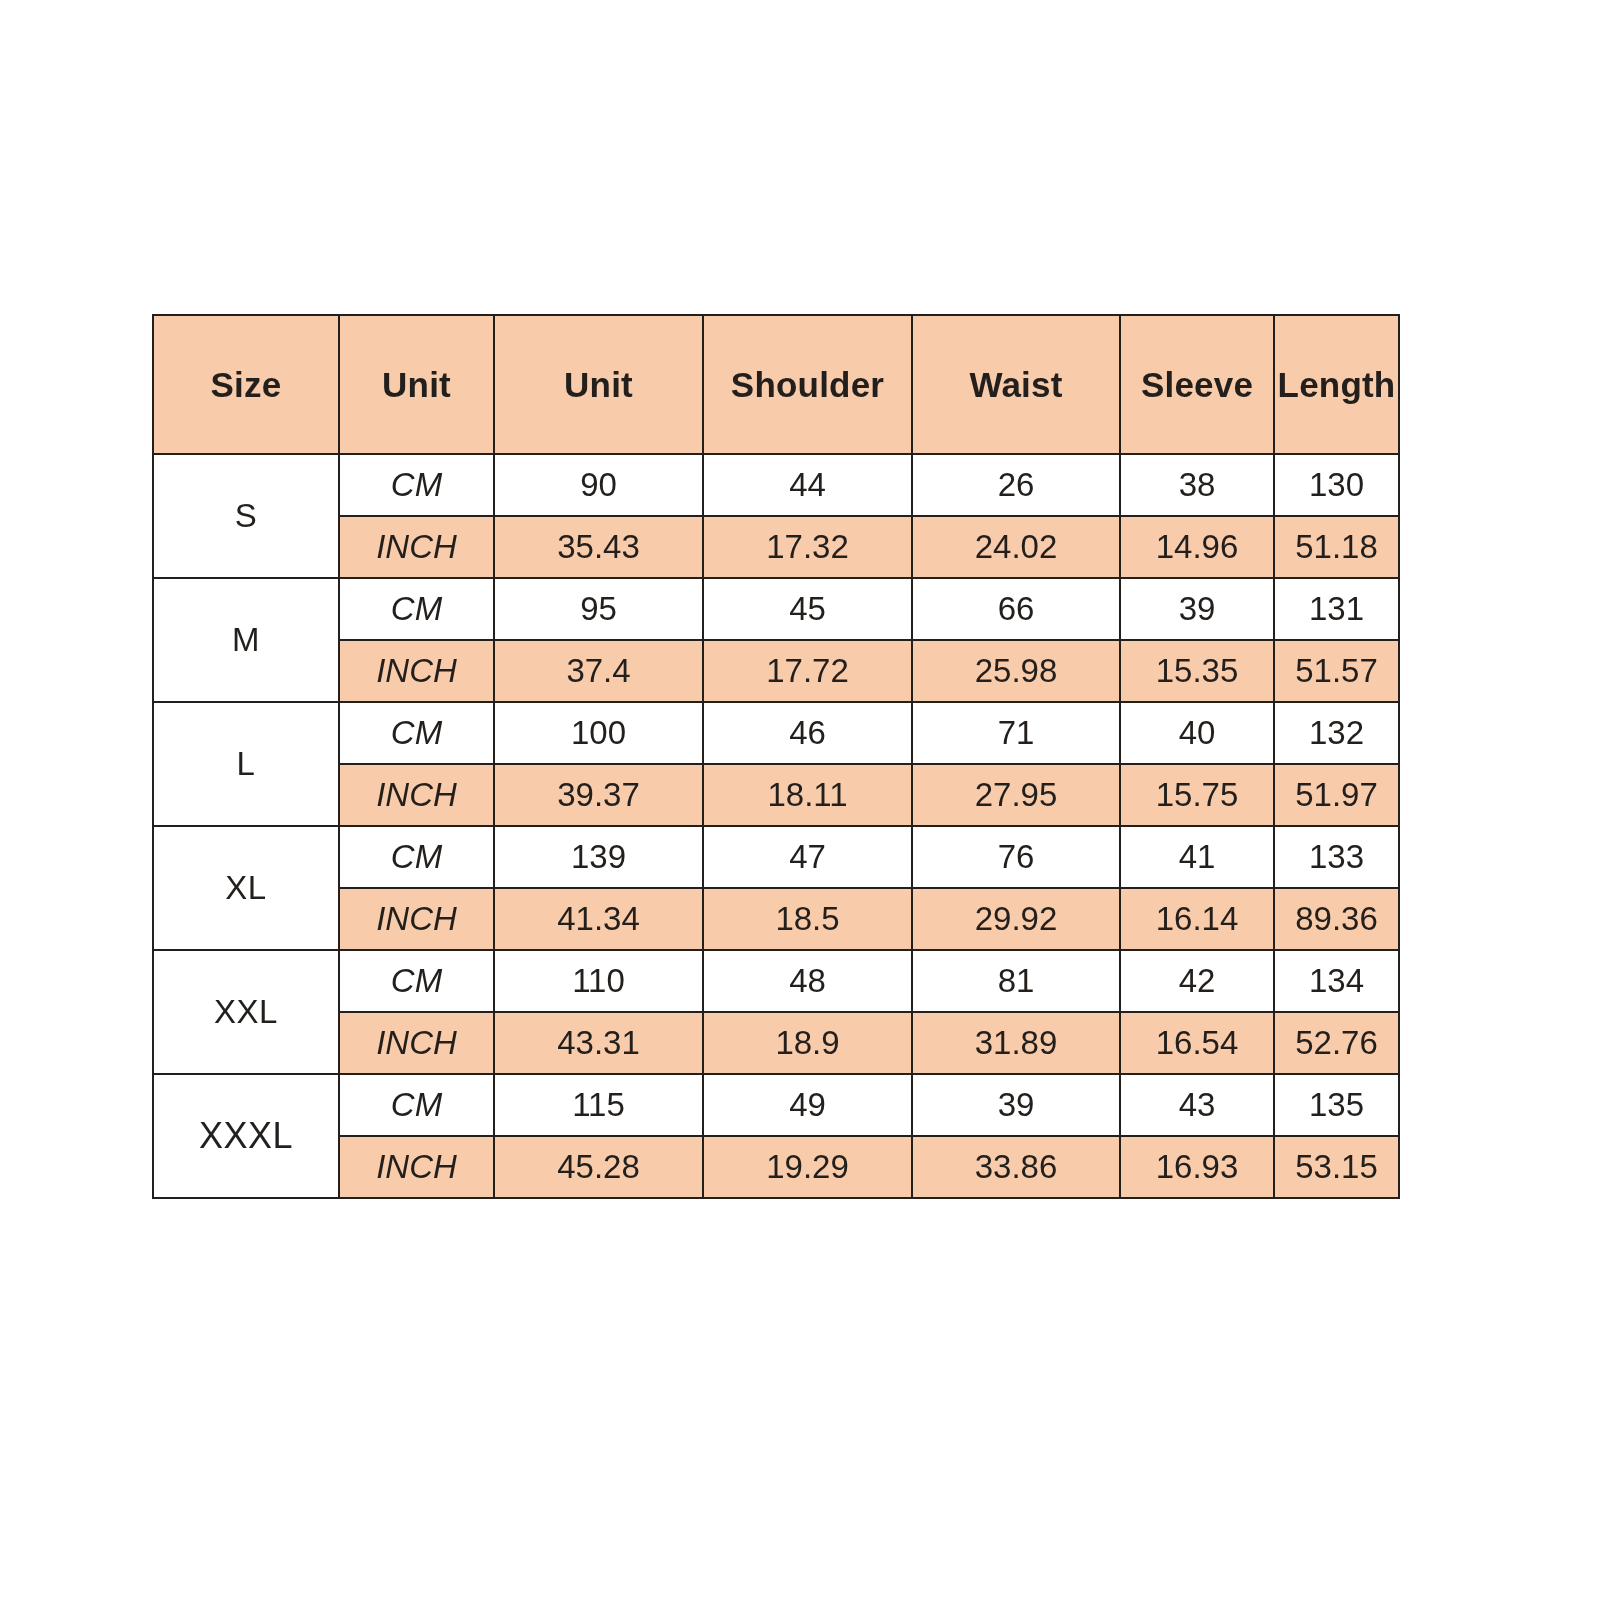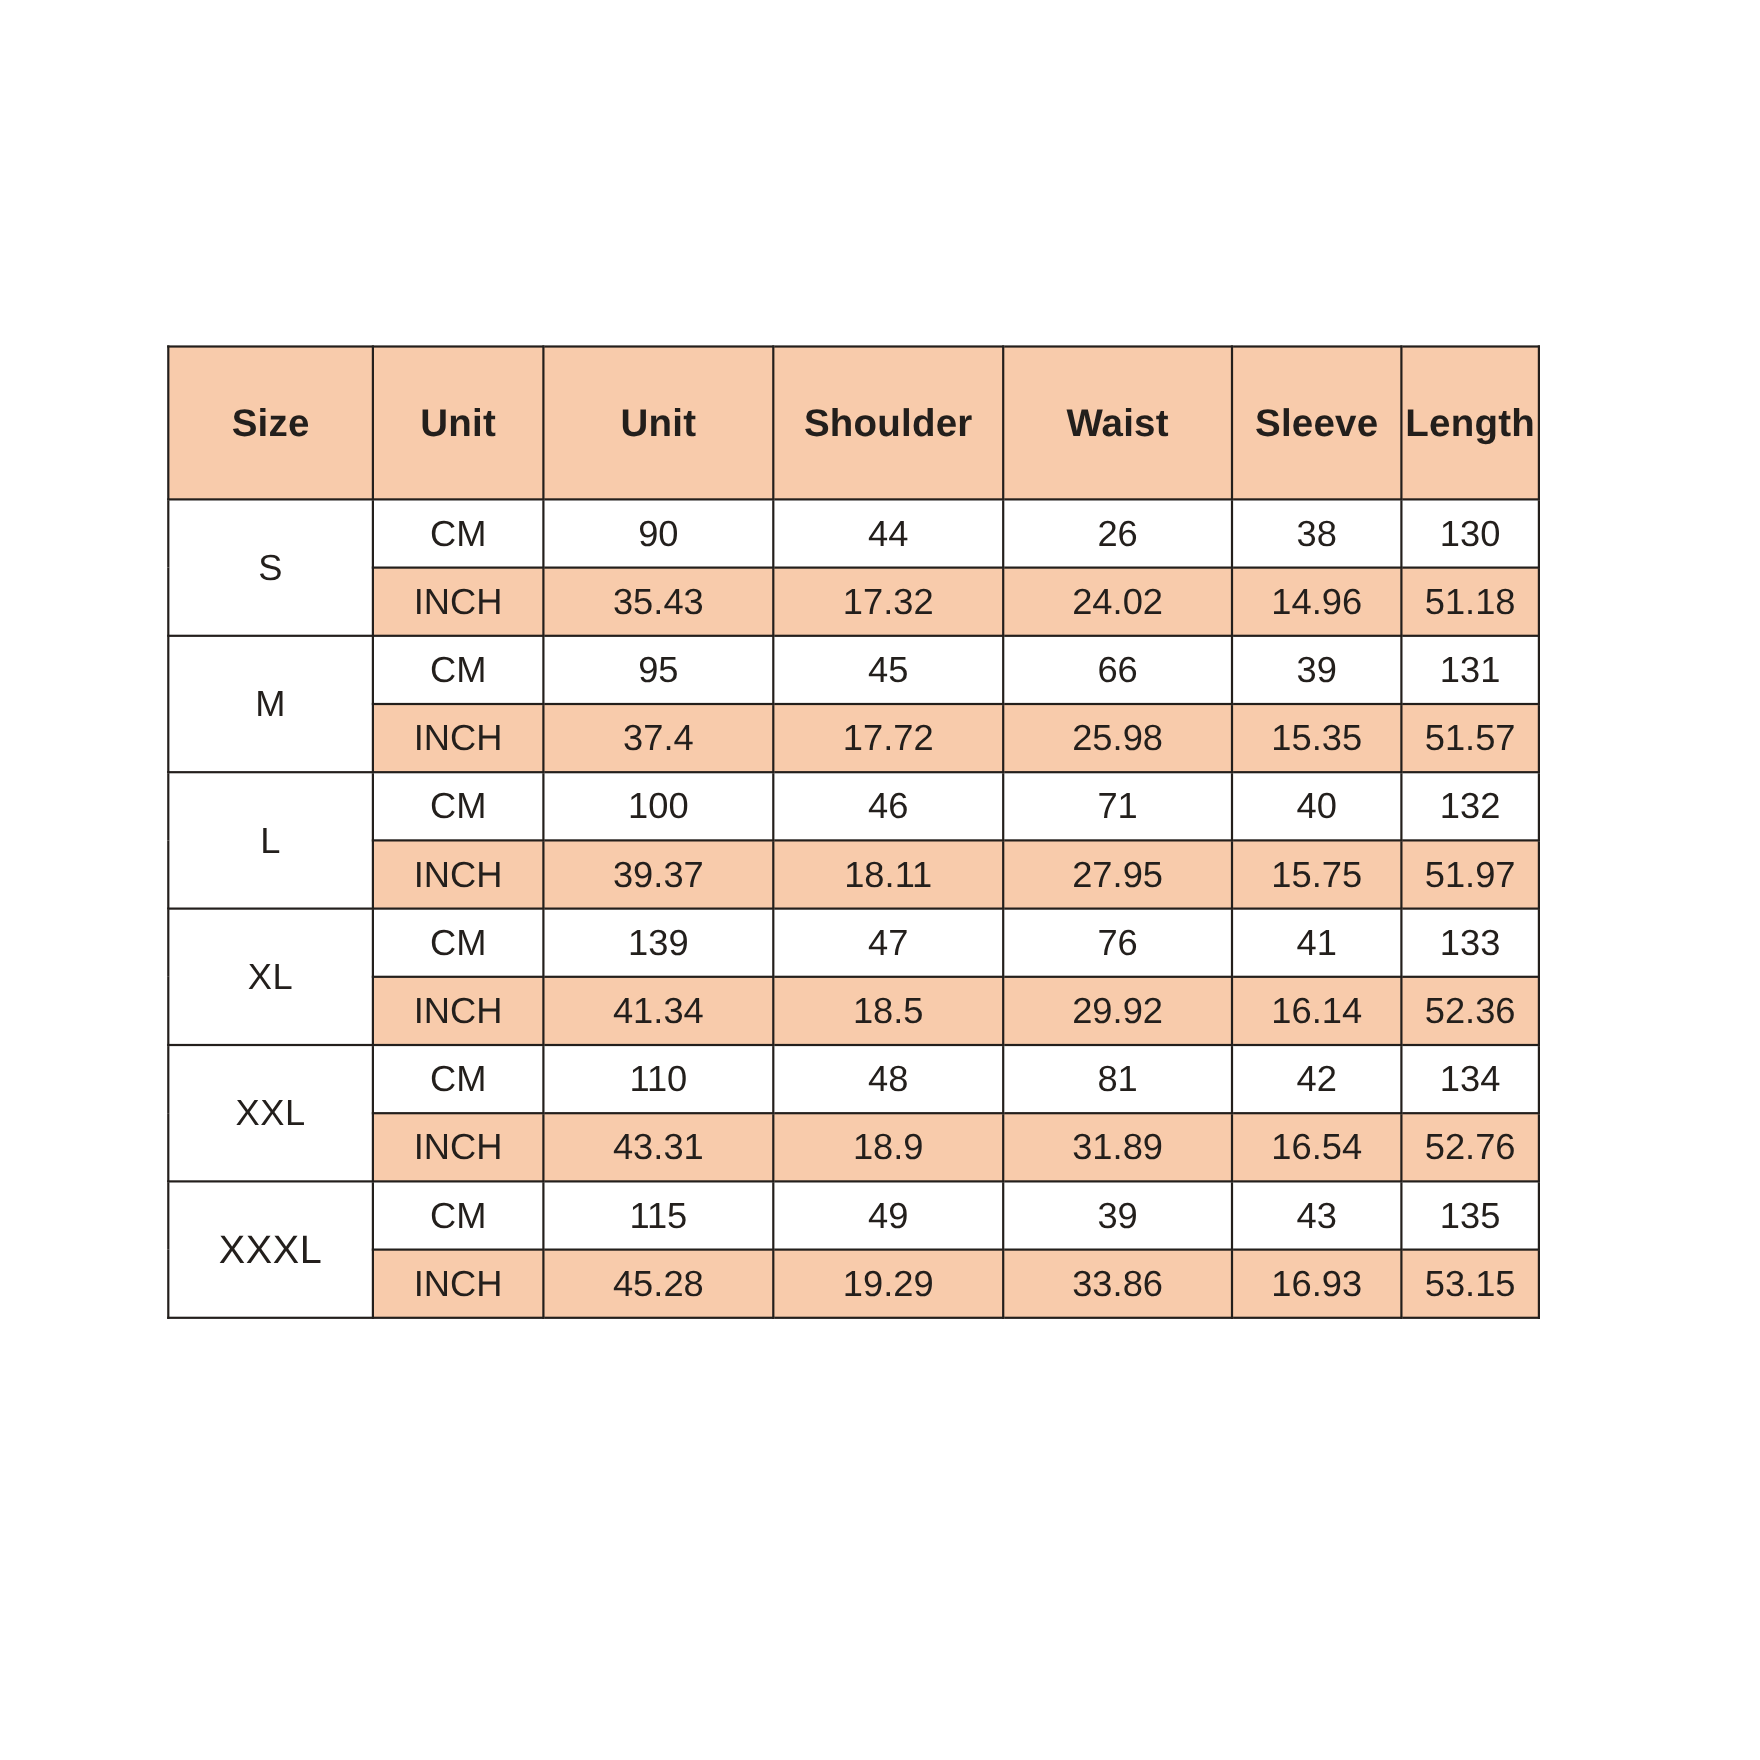--- a/index.html
+++ b/index.html
@@ -86,20 +86,21 @@
   tr.row-inch td {
     height: 60px;
     background: #f8cbab;
     font-size: 33px;
     font-weight: normal;
     margin-left: 40px;
   }
 
   td.unit-cell {
     font-size: 33px;
+    font-style: italic;
   }
 </style>
 </head>
 <body>
 
 <div id="page-root">
 
   <div class="chart-wrap">
     <table class="size-chart">
       <colgroup>
@@ -188,21 +189,21 @@
           <td>76</td>
           <td>41</td>
           <td>133</td>
         </tr>
         <tr class="row-inch">
           <td class="unit-cell">INCH</td>
           <td>41.34</td>
           <td>18.5</td>
           <td>29.92</td>
           <td>16.14</td>
-          <td>52.36</td>
+          <td>89.36</td>
         </tr>
 
         <tr class="row-cm">
           <td class="size-cell" rowspan="2">XXL</td>
           <td class="unit-cell">CM</td>
           <td>110</td>
           <td>48</td>
           <td>81</td>
           <td>42</td>
           <td>134</td>

